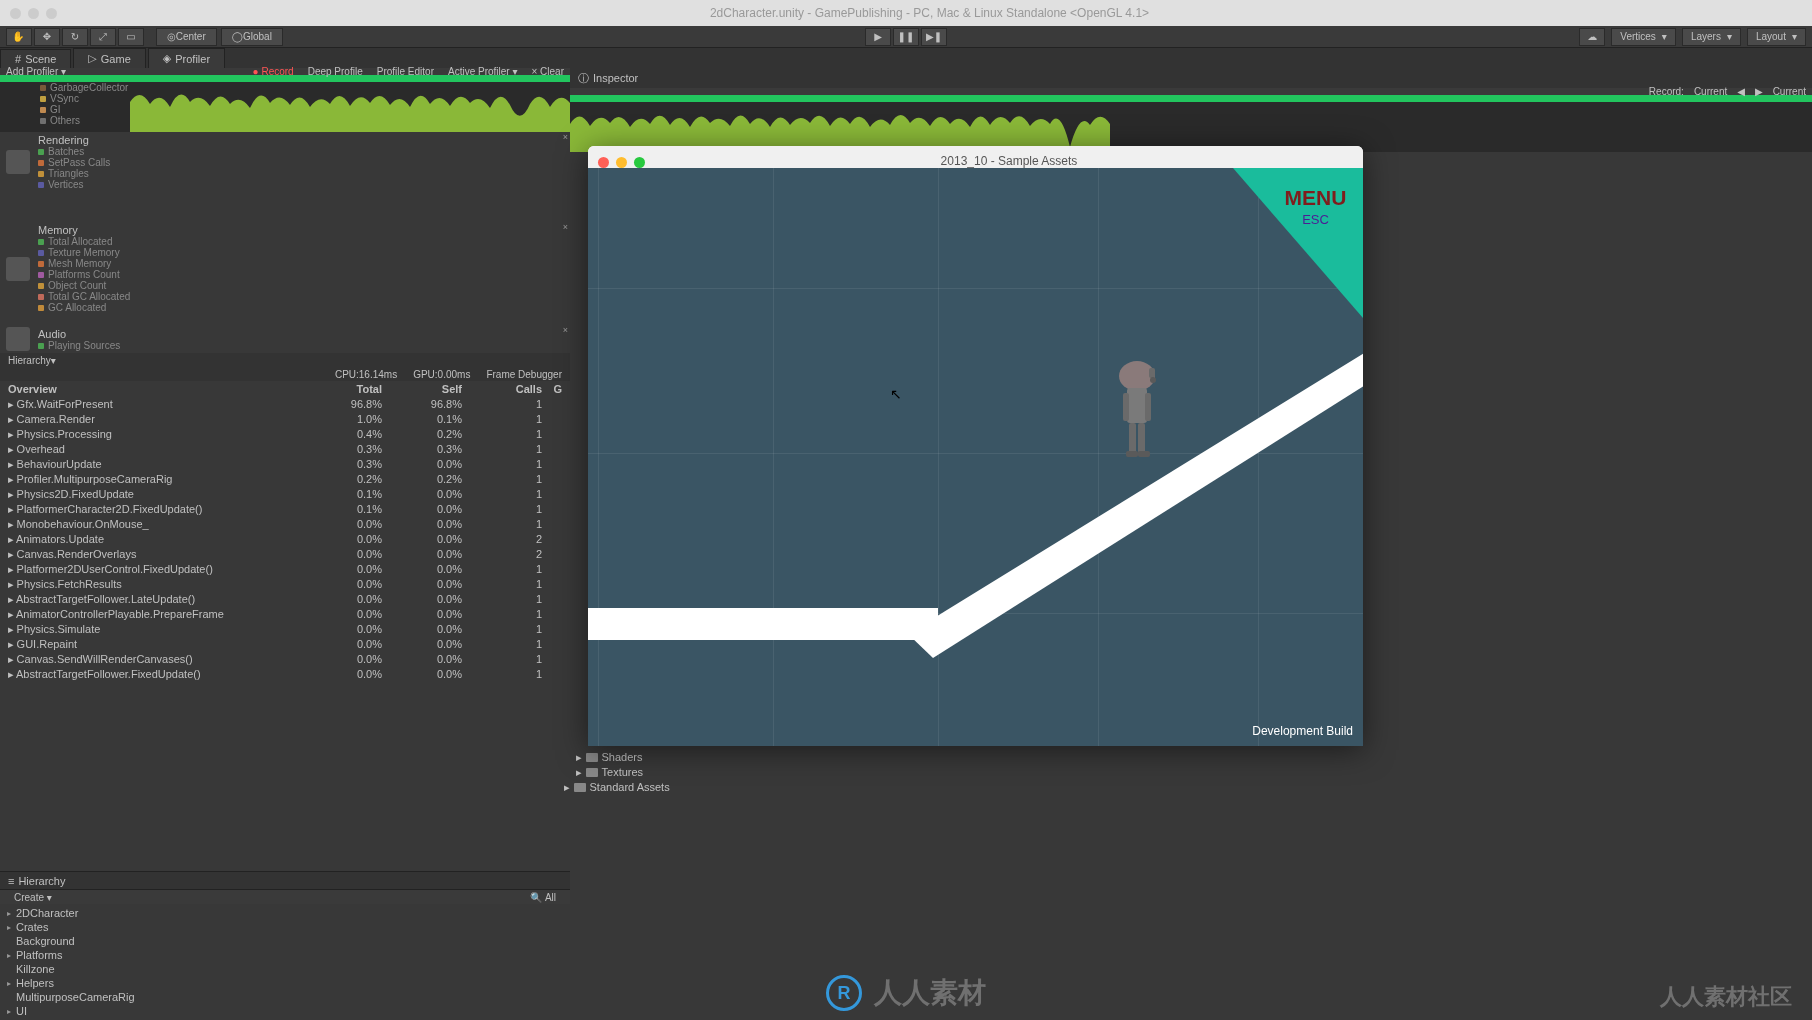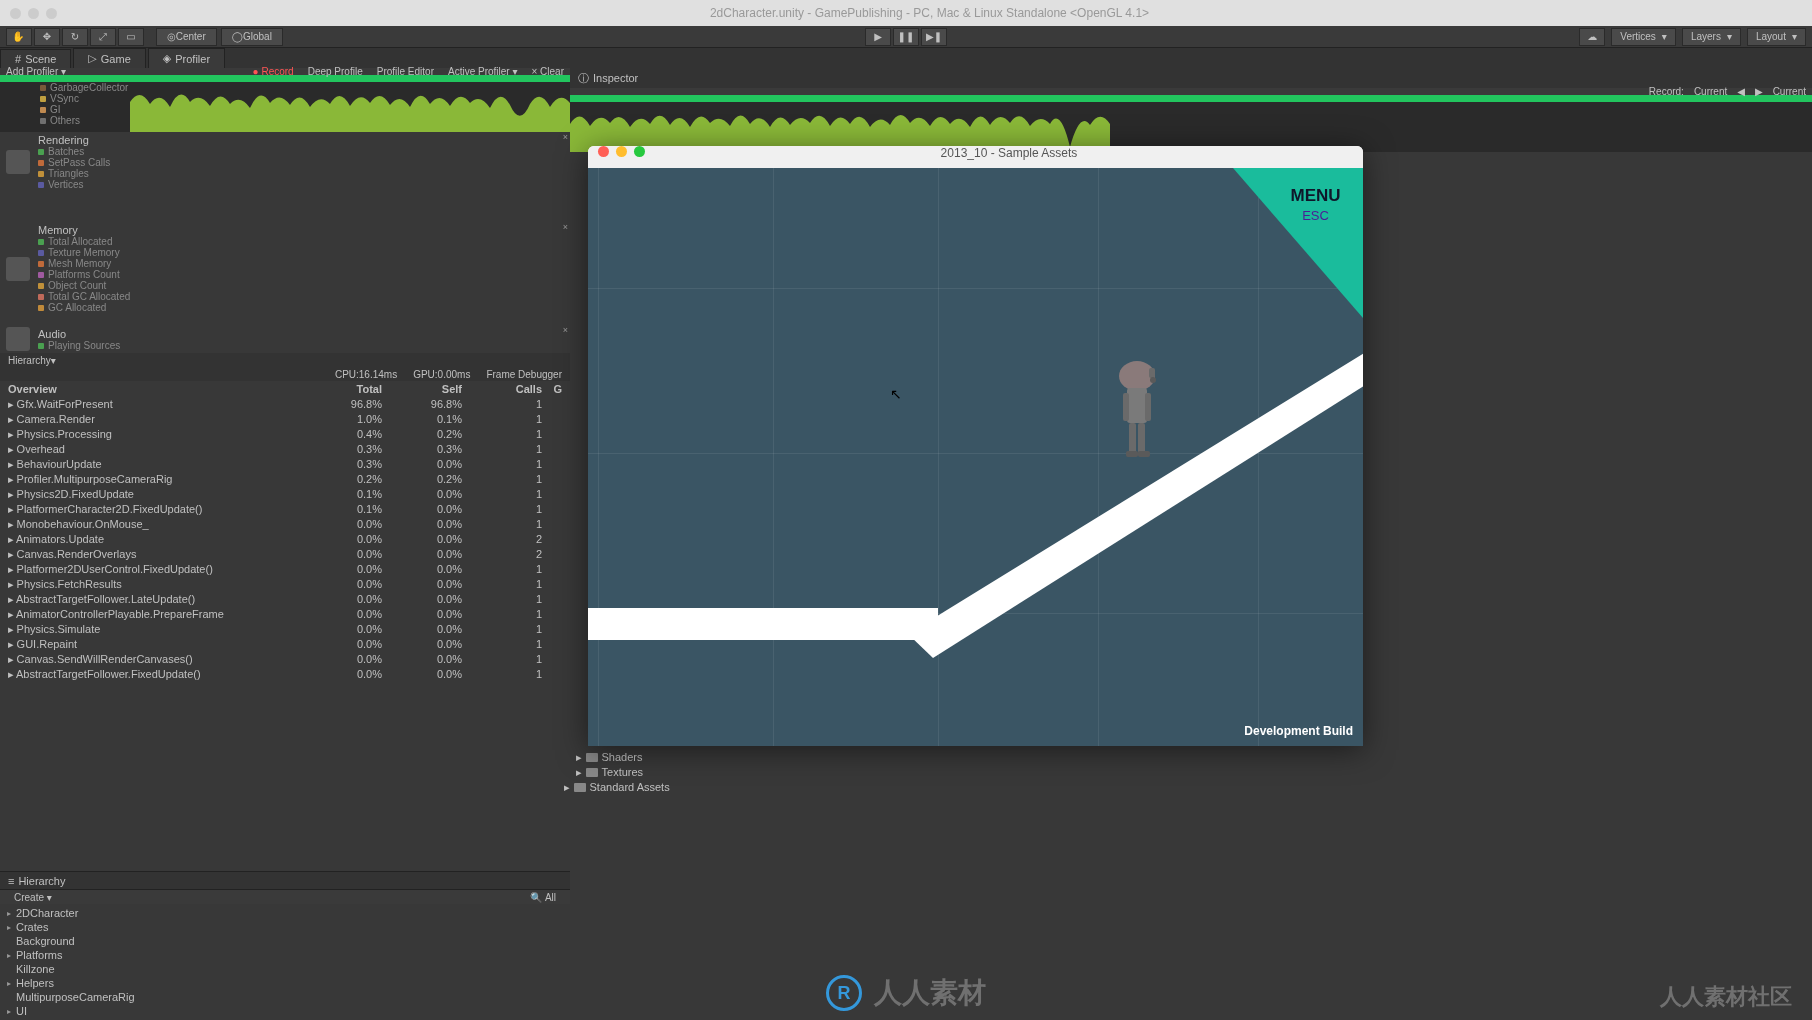--- a/index.html
+++ b/index.html
@@ -43,37 +43,37 @@
 .prof-row .ov-name { flex: 1; white-space: nowrap; overflow: hidden; }
 .prof-row .ov-col { width: 80px; text-align: right; }
 .hierarchy-bar { height: 14px; background: #333; padding: 0 8px; font-size: 10px; display: flex; align-items: center; }
 .hierarchy-panel { border-top: 1px solid #222; }
 .h-header { height: 18px; background: #333; display: flex; align-items: center; padding: 0 8px; border-bottom: 1px solid #222; gap: 4px; }
 .h-toolbar { height: 14px; background: #3a3a3a; display: flex; align-items: center; padding: 0 14px; font-size: 10px; gap: 10px; }
 .h-items { padding: 2px 4px; }
 .h-item { padding: 1px 0; display: flex; align-items: center; gap: 2px; font-size: 11px; }
 .arrow { width: 10px; display: inline-block; text-align: center; font-size: 8px; color: #999; }
 .game-window { position: absolute; left: 588px; top: 146px; width: 775px; height: 600px; background: #fff; border-radius: 6px 6px 0 0; box-shadow: 0 4px 30px rgba(0,0,0,0.5); overflow: hidden; z-index: 100; }
-.gw-titlebar { height: 22px; background: #f0f0f0; display: flex; align-items: flex-start; padding: 0 10px; gap: 20px; }
+.gw-titlebar { height: 22px; background: #f0f0f0; display: flex; align-items: flex-end; padding: 0 10px; gap: 20px; }
 .gw-traffic { display: flex; gap: 7px; }
 .gw-tl-r { width: 11px; height: 11px; border-radius: 50%; background: #ff5f56; }
 .gw-tl-y { width: 11px; height: 11px; border-radius: 50%; background: #ffbd2e; }
 .gw-tl-g { width: 11px; height: 11px; border-radius: 50%; background: #27c93f; }
 .gw-title { flex: 1; text-align: center; font-size: 12px; color: #555; }
 .game-viewport { height: calc(100% - 22px); background: #3a5564; position: relative; overflow: hidden; }
 .grid-lines { position: absolute; inset: 0; }
 .grid-v { position: absolute; top: 0; bottom: 0; width: 1px; background: rgba(255,255,255,0.08); }
 .grid-h { position: absolute; left: 0; right: 0; height: 1px; background: rgba(255,255,255,0.08); }
 .menu-corner { position: absolute; top: 0; right: 0; width: 130px; height: 150px; background: #1abc9c; clip-path: polygon(0 0, 100% 0, 100% 100%); display: flex; flex-direction: column; align-items: center; padding-top: 18px; padding-left: 35px; }
-.menu-text { font-weight: bold; color: #0f172a; font-size: 17px; }
+.menu-text { font-weight: bold; color: #7f1d1d; font-size: 21px; }
 .esc-text { color: #4c1d95; font-size: 13px; margin-top: 2px; }
 .platform-flat { position: absolute; left: 0; top: 440px; width: 350px; height: 32px; background: #fff; }
 .platform-ramp { position: absolute; left: 320px; top: 158px; width: 500px; height: 400px; background: #fff; clip-path: polygon(0 77%, 100% 0, 100% 8%, 5% 83%); }
 .robot { position: absolute; left: 525px; top: 190px; width: 48px; height: 110px; }
-.dev-build { position: absolute; bottom: 8px; right: 10px; color: #fff; font-size: 12px; font-weight: bold; }
+.dev-build { position: absolute; bottom: 8px; right: 10px; color: #fff; font-size: 12px; font-weight: normal; }
 .cursor-arrow { position: absolute; left: 302px; top: 218px; color: #000; font-size: 14px; }
 .watermark { position: absolute; color: rgba(150,150,150,0.6); font-size: 28px; font-weight: bold; }
 .wm1 { bottom: 8px; left: 50%; transform: translateX(-50%); display: flex; align-items: center; gap: 12px; }
 .wm-logo { width: 36px; height: 36px; border-radius: 50%; border: 3px solid #3498db; display: inline-flex; align-items: center; justify-content: center; color: #3498db; font-size: 18px; }
 .wm2 { bottom: 8px; right: 20px; font-size: 22px; }
 .proj-files { position: absolute; left: 572px; top: 750px; font-size: 11px; color: #c0c0c0; }
 .proj-files div { padding: 0px 4px; display: flex; align-items: center; gap: 4px; line-height: 15px; }
 .folder-icon { display: inline-block; width: 12px; height: 9px; background: #888; border-radius: 1px; }
 </style>
 </head>

